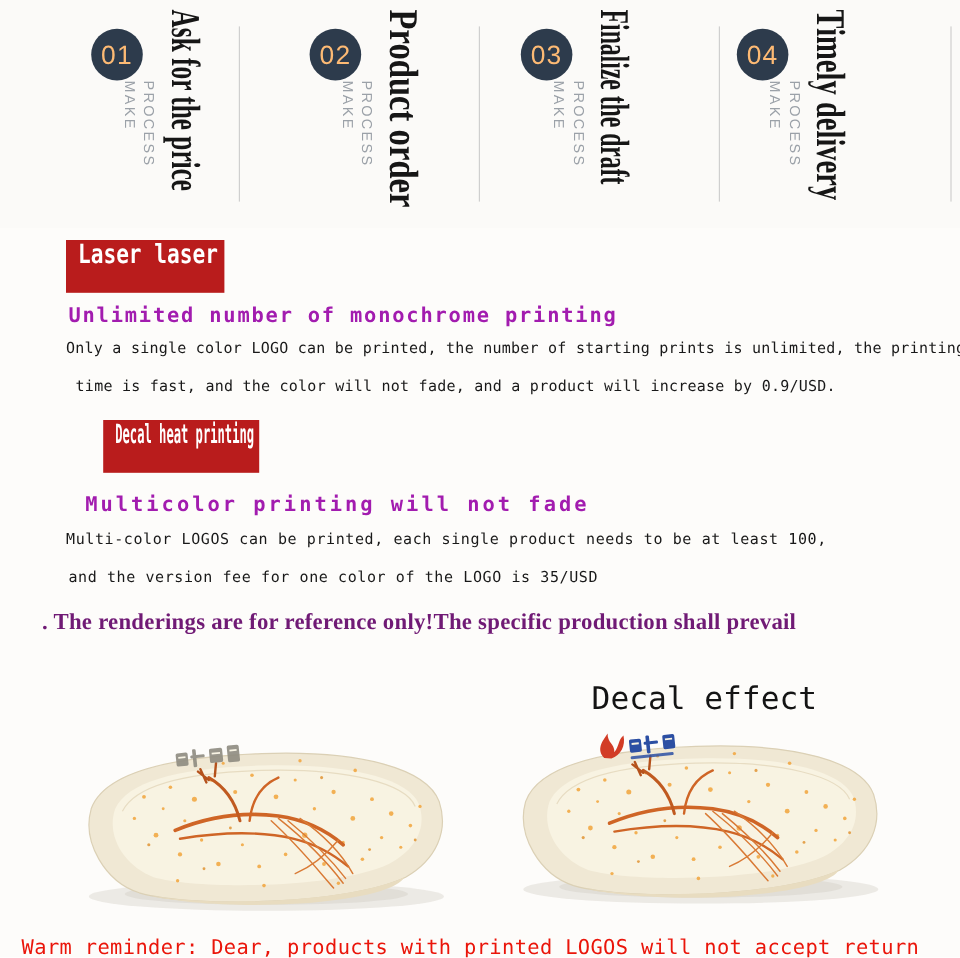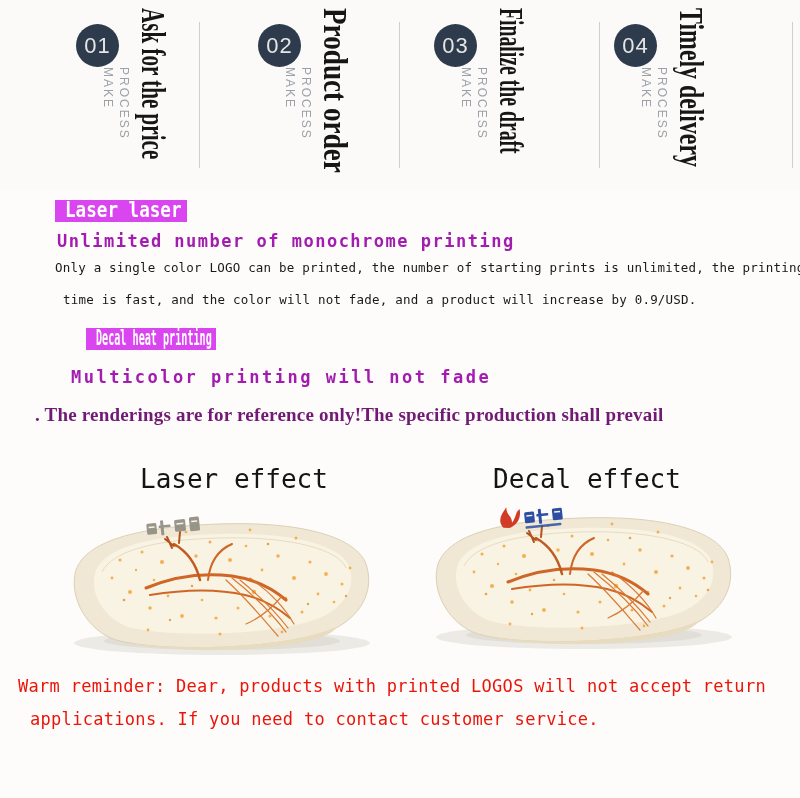--- a/index.html
+++ b/index.html
@@ -5,37 +5,37 @@
   html,body{margin:0;padding:0;background:#fff;}
   .page{position:relative;width:800px;height:798px;overflow:hidden;background:#fdfcfa;
         font-family:"DejaVu Sans Mono",monospace;}
 
   
   .strip{display:flex;height:190px;background:#fbfaf8;}
   .step{flex:1;position:relative;}
   .step::after{content:"";position:absolute;right:0;top:22px;width:1px;height:146px;background:#cfcfcf;}
   .step:last-child::after{right:7px;}
   .circle{position:absolute;top:24px;left:var(--off);width:43px;height:43px;border-radius:50%;
-          background:#2d3b4c;color:#e5e5e5;text-align:center;
+          background:#2d3b4c;color:#fdba74;text-align:center;
           font:500 22px/43px "Liberation Sans",sans-serif;letter-spacing:1px;}
   .mp{position:absolute;top:67px;left:calc(var(--off) + 24px);
       writing-mode:vertical-lr;text-orientation:sideways;
       color:#9ba1a8;font-family:"Liberation Sans",sans-serif;font-size:12px;
       letter-spacing:2px;line-height:16px;}
   .mp span{display:block;}
   .title{position:absolute;top:8px;left:calc(var(--off) + 58px);
          writing-mode:vertical-rl;text-orientation:sideways;white-space:nowrap;
          font-family:"Liberation Serif",serif;font-weight:700;font-size:34px;color:#161616;
          transform:scaleY(var(--sy));transform-origin:top left;}
   .s1{--off:76px;--sy:0.62;} .s2{--off:58px;--sy:0.80;}
   .s3{--off:34px;--sy:0.58;} .s4{--off:14px;--sy:0.70;}
 
   
-  .tag{background:#d946ef;color:#fff;display:flex;align-items:flex-end;
-       height:22px;padding:0 10px;box-sizing:border-box;overflow:visible;}
+  .tag{background:#b91c1c;color:#fff;display:flex;align-items:flex-start;
+       height:44px;padding:0 10px;box-sizing:border-box;overflow:visible;}
   .tag span{font:700 22px "DejaVu Sans Mono",monospace;white-space:nowrap;
             transform-origin:0 50%;display:inline-block;}
   .tag-laser{width:132px;margin:10px 0 0 55px;}
   .tag-laser span{transform:scaleX(0.80);}
   .tag-decal{width:130px;margin:20px 0 0 86px;}
   .tag-decal span{transform:scaleX(0.46);}
 
   .red-h{color:#a21caf;font-weight:700;font-size:17px;height:18px;white-space:nowrap;}
   .red-h1{margin:9px 0 0 57px;letter-spacing:1.5px;}
   .red-h2{margin:17px 0 0 57px;letter-spacing:2.5px;padding-left:14px;}
@@ -103,25 +103,26 @@
     <span>Laser laser</span>
   </div>
   <div class="red-h red-h1">Unlimited number of monochrome printing</div>
   <div class="body-line bl1">Only a single color LOGO can be printed, the number of starting prints is unlimited, the printing</div>
   <div class="body-line bl2">time is fast, and the color will not fade, and a product will increase by 0.9/USD.</div>
 
   <div class="tag tag-decal">
     <span>Decal heat printing</span>
   </div>
   <div class="red-h red-h2">Multicolor printing will not fade</div>
+  <div class="body-line bl3">Multi-color LOGOS can be printed, each single product needs to be at least 100,</div>
+  <div class="body-line bl4">and the version fee for one color of the LOGO is 35/USD</div>
 
   <div class="disclaimer">. The renderings are for reference only!The specific production shall prevail</div>
 
   <div class="fx-row">
-    <span class="fx fx1">Laser effect</span>
     <span class="fx fx2">Decal effect</span>
   </div>
 
   <div class="plates">
 
     <svg class="plate-svg plate-left" width="345" height="160" viewBox="0 0 345 160" xmlns="http://www.w3.org/2000/svg">
       <g>
         <ellipse cx="172" cy="143" rx="148" ry="12" fill="#dedbd4" opacity="0.55"></ellipse>
         <ellipse cx="172" cy="141" rx="118" ry="9" fill="#d6d2ca" opacity="0.5"></ellipse>
       </g>

